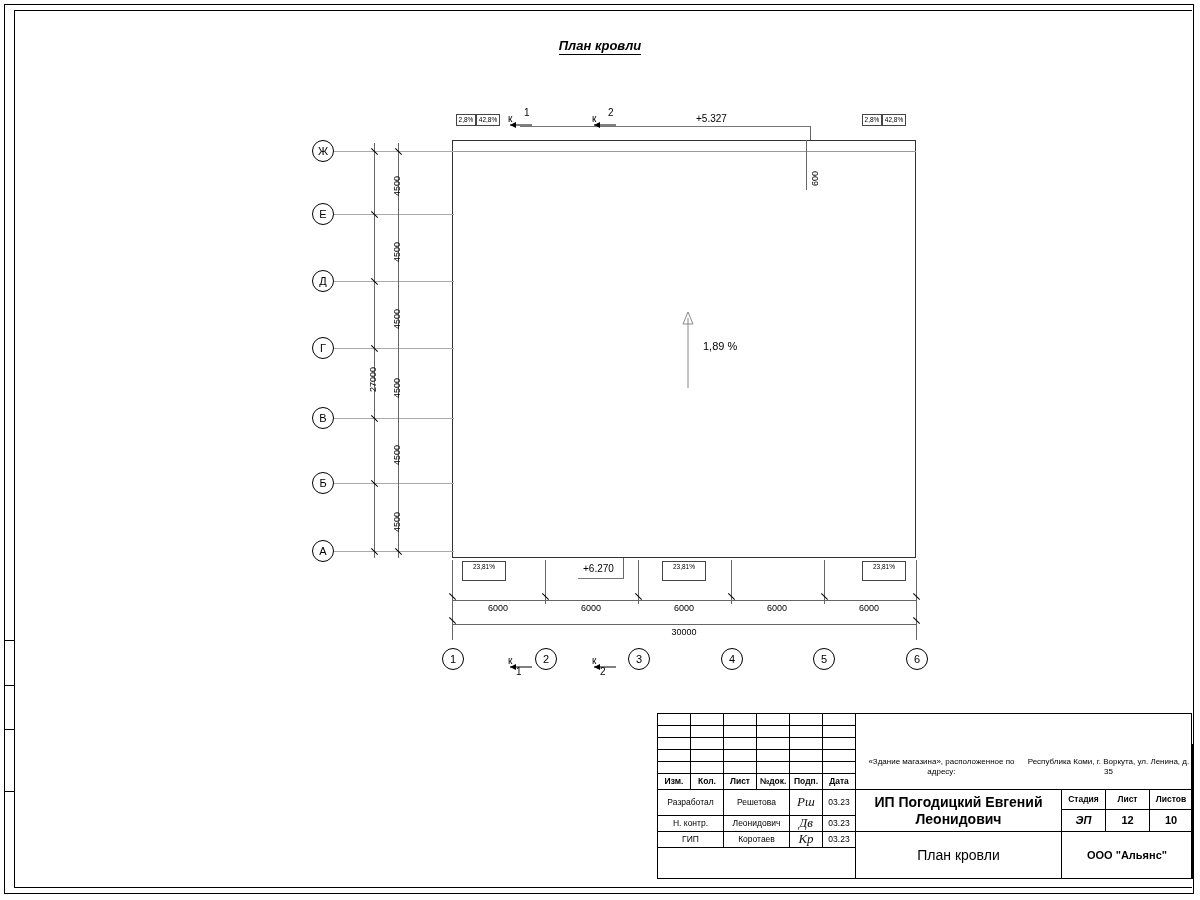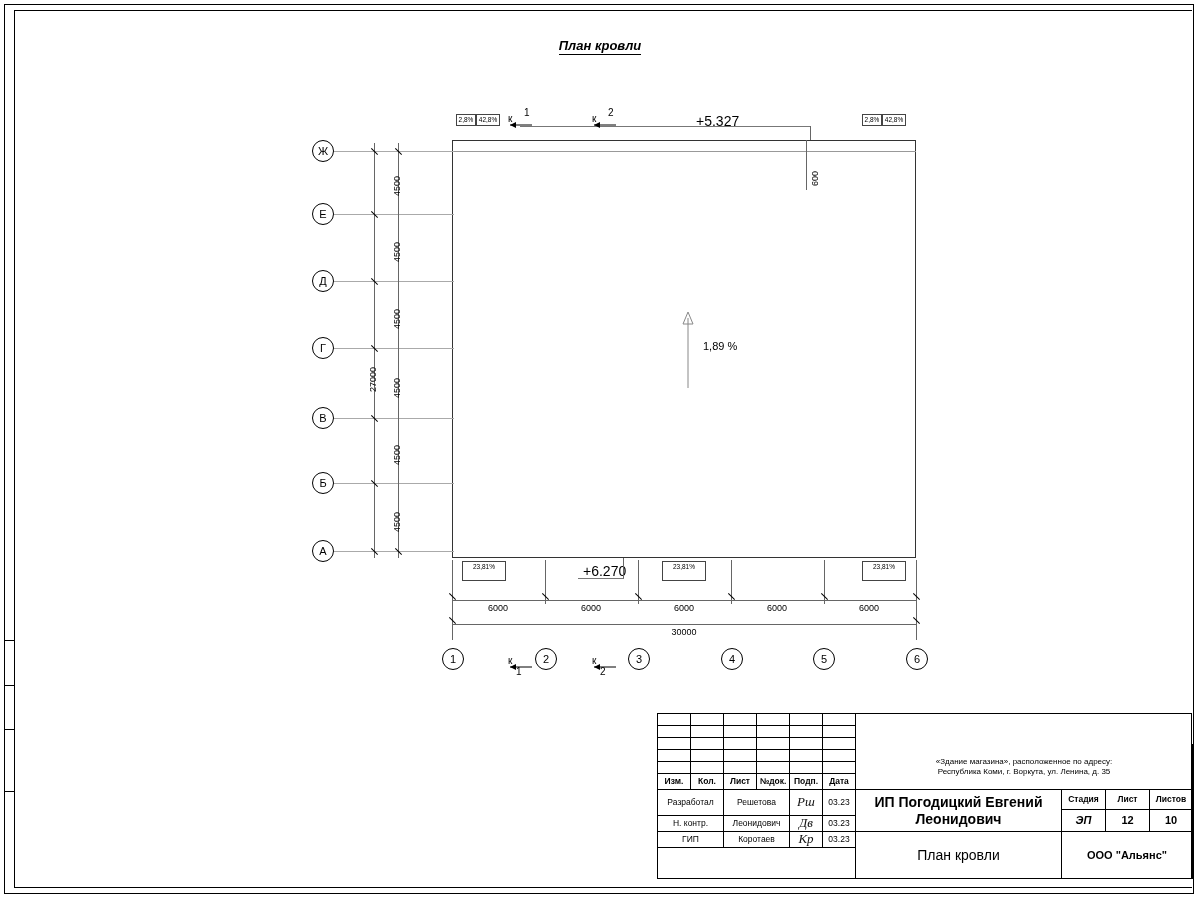--- a/index.html
+++ b/index.html
@@ -134,21 +134,21 @@
     background: #fff;
     font-size: 6.5px;
     text-align: center;
     color: #000;
     line-height: 1.1;
     padding-top: 1px;
   }
 
   .elev-label {
     position: absolute;
-    font-size: 14px;
+    font-size: 10px;
     background: #fff;
     padding: 0 2px;
   }
   .slope-center {
     position: absolute;
     font-size: 11px;
   }
   .section-mark {
     position: absolute;
     font-size: 10px;
@@ -420,21 +420,21 @@
     <div class="cell" style="left:165px; top:102px; width:33px; height:16px;">03.23</div>
 
     <div class="cell nb-b" style="left:0; top:118px; width:66px; height:16px;">ГИП</div>
     <div class="cell nb-b" style="left:66px; top:118px; width:66px; height:16px;">Коротаев</div>
     <div class="cell sig nb-b" style="left:132px; top:118px; width:33px; height:16px;">Кр</div>
     <div class="cell nb-b" style="left:165px; top:118px; width:33px; height:16px;">03.23</div>
 
     <div class="cell nb-b" style="left:0; top:134px; width:198px; height:31px; border-right:1px solid #000;"></div>
 
 
-    <div class="cell nb-r" style="left:198px; top:30px; width:337px; height:46px; flex-direction:column;">
+    <div class="cell nb-r" style="left:198px; top:30px; width:337px; height:46px; flex-direction:row;">
       <div class="obj">«Здание магазина», расположенное по адресу:</div>
       <div class="obj">Республика Коми, г. Воркута, ул. Ленина, д. 35</div>
     </div>
 
     <div class="cell mid" style="left:198px; top:76px; width:206px; height:42px; font-weight:bold;">ИП Погодицкий Евгений Леонидович</div>
 
     <div class="cell" style="left:404px; top:76px; width:44px; height:20px; font-weight:bold;">Стадия</div>
     <div class="cell" style="left:448px; top:76px; width:44px; height:20px; font-weight:bold;">Лист</div>
     <div class="cell nb-r" style="left:492px; top:76px; width:43px; height:20px; font-weight:bold;">Листов</div>
 

